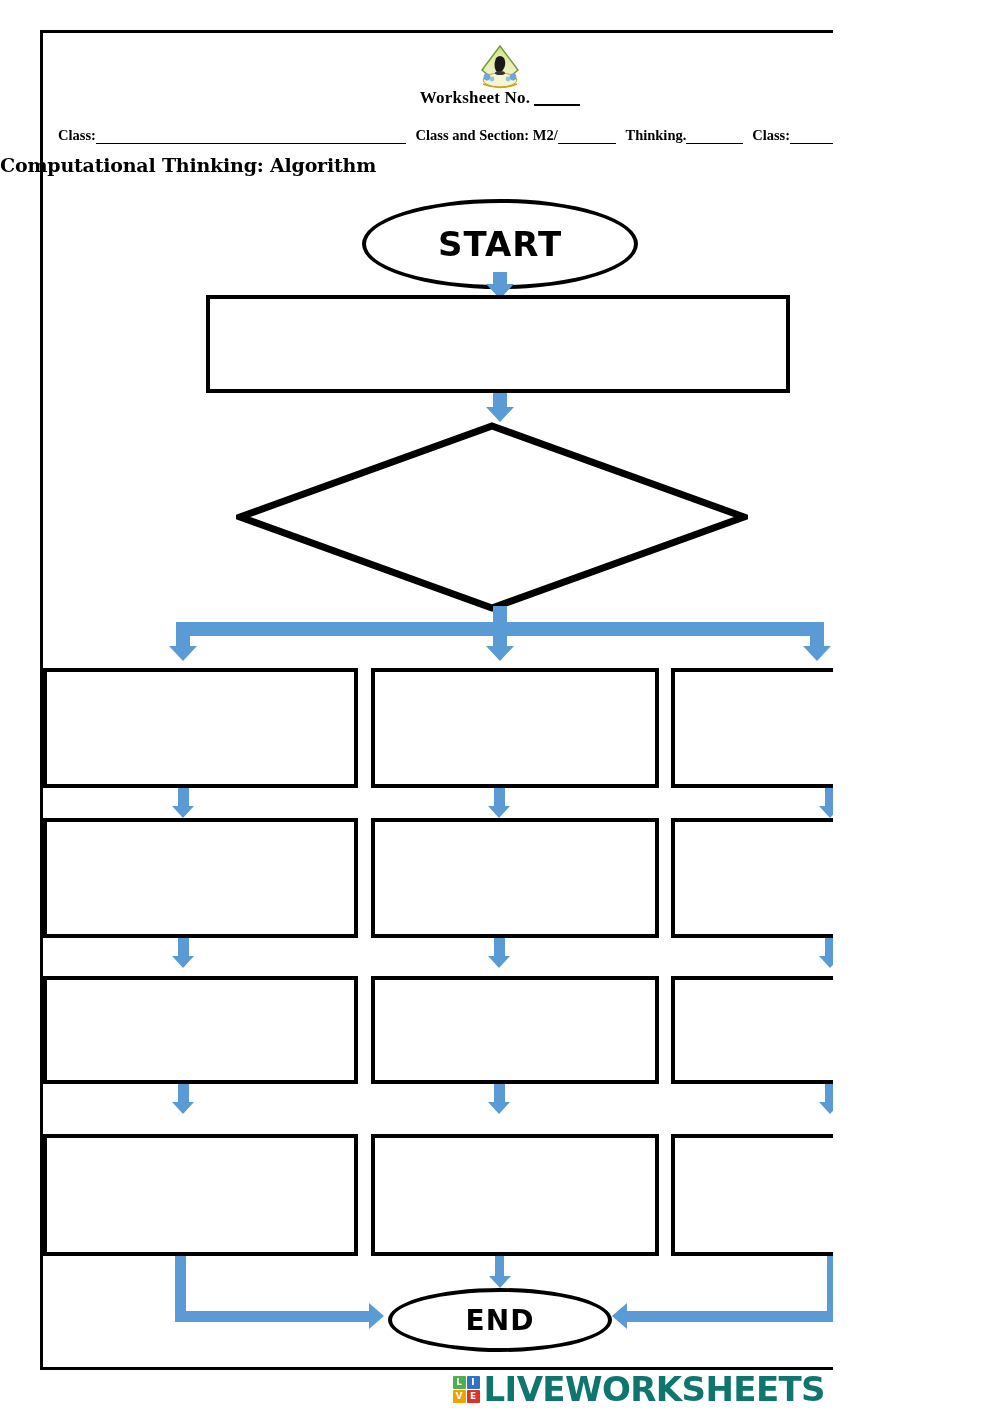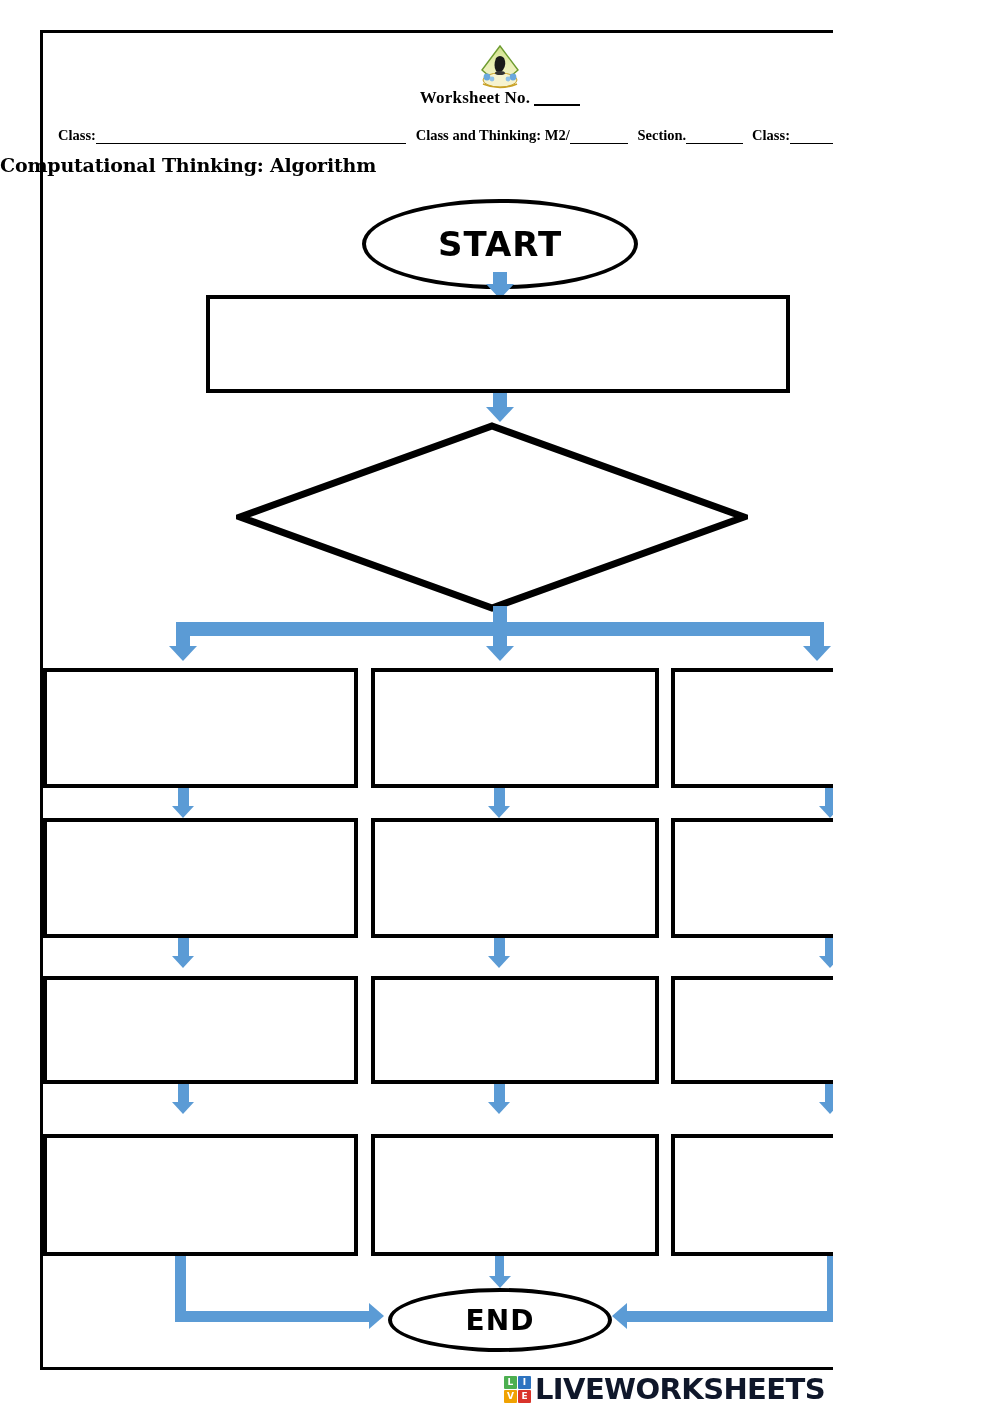--- a/index.html
+++ b/index.html
@@ -196,22 +196,22 @@
     color: #fff;
     font-family: "DejaVu Sans", sans-serif;
     font-size: 9px;
     font-weight: bold;
     line-height: 1;
     border-radius: 1px;
   }
   #lw-word {
     font-family: "DejaVu Sans", sans-serif;
     font-weight: bold;
-    font-size: 29px;
-    color: #0f172a;
+    font-size: 34px;
+    color: #0f766e;
     letter-spacing: -0.6px;
   }
 </style>
 </head>
 <body>
 
 <div id="page">
 
   <div id="page-frame"></div>
 
@@ -237,24 +237,24 @@
   </div>
 
   <div id="worksheet-no">
     <span>Worksheet No.</span><span class="blank-short"></span>
   </div>
 
   <div id="id-row">
     <span class="idlabel">Class:</span>
     <span class="rule rule-name"></span>
     <span class="gap"></span>
-    <span class="idlabel">Class and Thinking: M2/</span>
+    <span class="idlabel">Class and Section: M2/</span>
     <span class="rule rule-sec"></span>
     <span class="gap"></span>
-    <span class="idlabel">Section.</span>
+    <span class="idlabel">Thinking.</span>
     <span class="rule rule-classno"></span>
     <span class="gap"></span>
     <span class="idlabel">Class:</span>
     <span class="rule rule-date"></span>
   </div>
 
   <div id="main-title">Computational Thinking: Algorithm</div>
 
   <div class="terminator" id="start-node">START</div>
 

